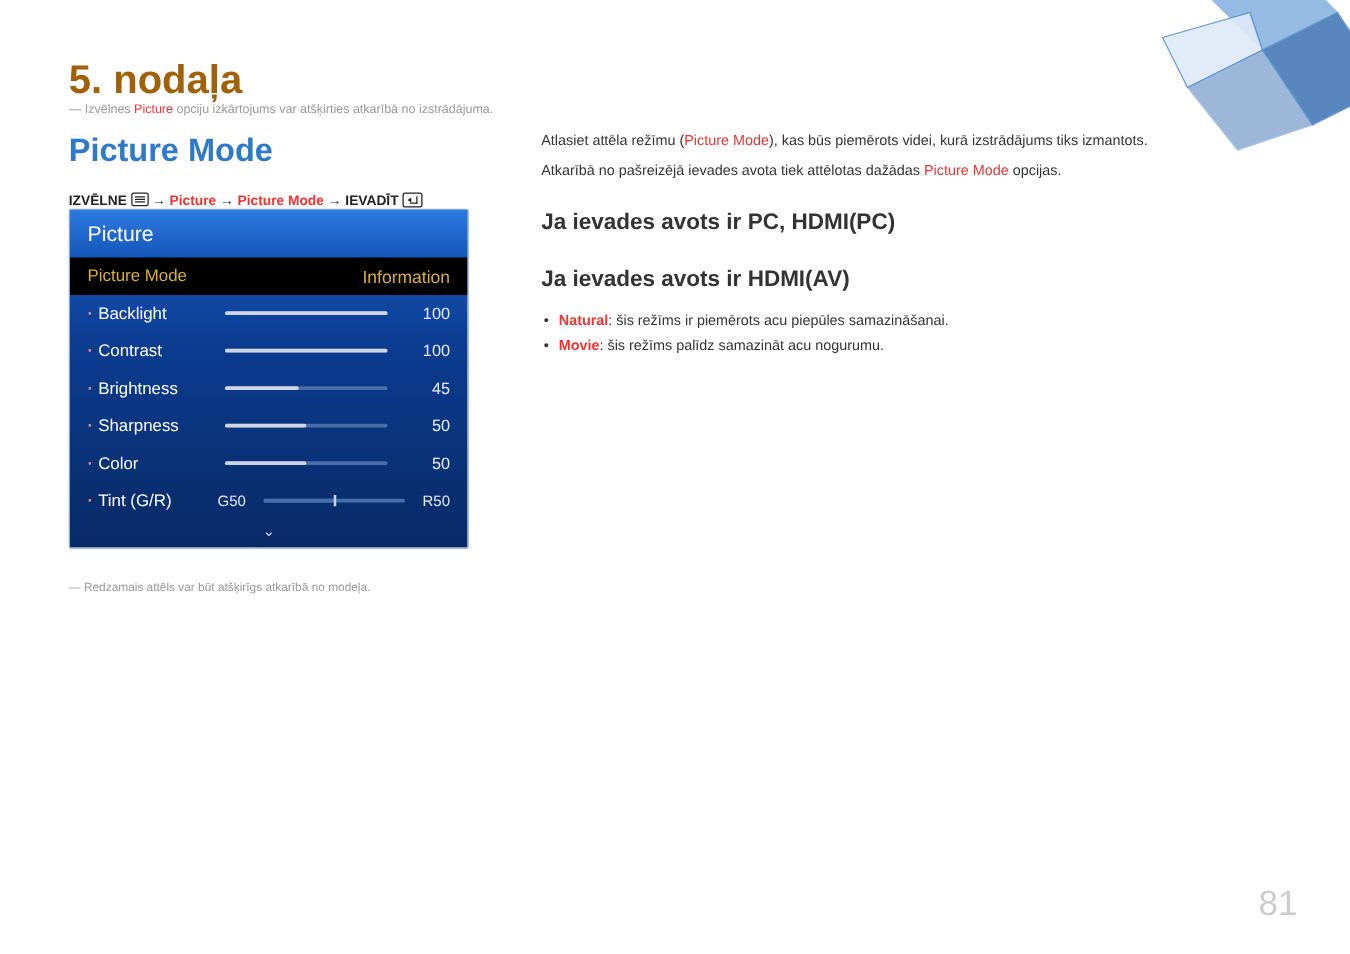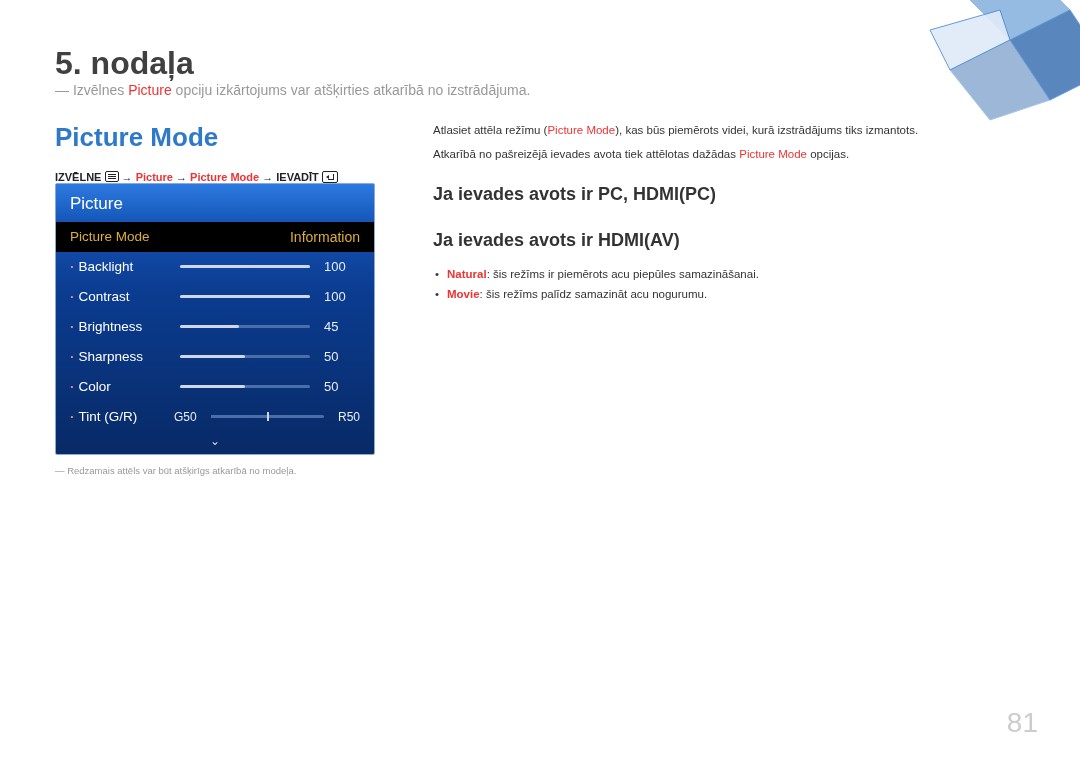--- a/index.html
+++ b/index.html
@@ -1,24 +1,24 @@
 <!DOCTYPE html>
 <html><head>
 <meta charset="utf-8">
 <style>
   * { box-sizing: border-box; margin: 0; padding: 0; }
   body { font-family: "Segoe UI", "Myriad Pro", Arial, sans-serif; background: #fff; width: 1080px; height: 763px; position: relative; color: #333; }
   .page { position: relative; width: 1080px; height: 763px; padding: 45px 50px 30px 55px; }
   .corner { position: absolute; top: 0; right: 0; width: 250px; height: 140px; overflow: hidden; opacity: .85; }
   .corner svg { position: absolute; top: -30px; right: -30px; }
-  h1.chapter { font-size: 32px; font-weight: 600; color: #404040; line-height: 1.15; }
+  h1.chapter { font-size: 32px; font-weight: 600; color: #a16207; line-height: 1.15; }
   h1.title   { font-size: 32px; font-weight: 600; color: #3b3b3b; margin-bottom: 18px; }
   .intro { font-size: 10px; color: #444; margin-bottom: 6px; }
   .intro .hl-red { color: #e33; }
-  .note { font-size: 14px; color: #999; margin-bottom: 24px; }
+  .note { font-size: 10px; color: #999; margin-bottom: 12px; }
   .note .hl-red { color: #e33; }
   .hl-red { color: #e33; }
   .cols { display: flex; gap: 38px; align-items: flex-start; }
   .left { width: 340px; flex: 0 0 340px; }
   .right { flex: 1; }
   h2.section { font-size: 26px; color: #2f7ac8; font-weight: 600; margin-bottom: 18px; }
   .breadcrumb { font-size: 11px; font-weight: 700; color: #222; }
   .breadcrumb .hl-red { font-weight: 700; }
   .icon-menu { display: inline-block; border: 1px solid #222; border-radius: 2px; width: 14px; height: 11px; position: relative; vertical-align: -1px; }
   .icon-menu::before { content: ""; position: absolute; left: 2px; right: 2px; top: 2px; height: 1px; background: #222; box-shadow: 0 2px 0 #222, 0 4px 0 #222; }
@@ -27,26 +27,26 @@
   .icon-enter::after { content: ""; position: absolute; left: 3px; bottom: 3px; width: 0; height: 0; border-top: 2px solid transparent; border-bottom: 2px solid transparent; border-right: 3px solid #222; }
 
   .osd { border: 1px solid #8aa8d8; border-radius: 2px; overflow: hidden; background: linear-gradient(#1a5ec8, #0b3c90 40%, #082a66); color: #fff; font-size: 14px; width: 320px; }
   .osd-title { padding: 10px 14px 8px; font-size: 17px; background: linear-gradient(#2d7ae0, #1456b8); }
   .osd-row { display: flex; align-items: center; padding: 6px 14px; gap: 8px; min-height: 30px; }
   .osd-row.sel { background: #000; color: #dbae3a; }
   .osd-label { flex: 0 0 96px; font-size: 13.5px; }
   .dot::before { content: "·"; margin-right: 4px; color: #e88; font-weight: 700; }
   .slider { flex: 1; height: 3px; background: #4a6ea8; position: relative; margin: 0 6px; border-radius: 2px; }
   .slider .fill { position: absolute; left: 0; top: 0; bottom: 0; background: #cfd6e6; border-radius: 2px; }
-  .osd-val { flex: 0 0 36px; font-size: 13px; color: #e8edf7; }
+  .osd-val { flex: 0 0 36px; text-align: right; font-size: 13px; color: #e8edf7; }
   .split { flex: 1; height: 3px; background: #4a6ea8; position: relative; margin: 0 6px; border-radius: 2px; }
   .split .left-fill { position: absolute; left: 0; width: 50%; top: 0; bottom: 0; background: #4a6ea8; }
   .split .knob { position: absolute; left: 50%; top: -3px; width: 2px; height: 9px; background: #cfd6e6; }
   .arrow-down { text-align: center; color: #cfd6e6; font-size: 12px; padding: 2px 0 6px; }
-  .caption { font-size: 9.5px; color: #999; margin-top: 10px; }
+  .caption { font-size: 9.5px; color: #999; margin-top: 26px; }
 
   .desc { font-size: 11.5px; line-height: 1.55; color: #333; }
   .desc p { margin-bottom: 6px; }
   h3.sub { font-size: 18px; font-weight: 700; color: #333; margin: 18px 0 10px; }
   ul.bullets { list-style: none; padding-left: 14px; }
   ul.bullets li { position: relative; font-size: 11.5px; line-height: 1.7; color: #333; }
   ul.bullets li::before { content: "•"; position: absolute; left: -12px; color: #333; }
   .pagenum { position: absolute; bottom: 24px; right: 42px; font-size: 28px; color: #ccc; font-weight: 300; }
 </style>
 </head>

